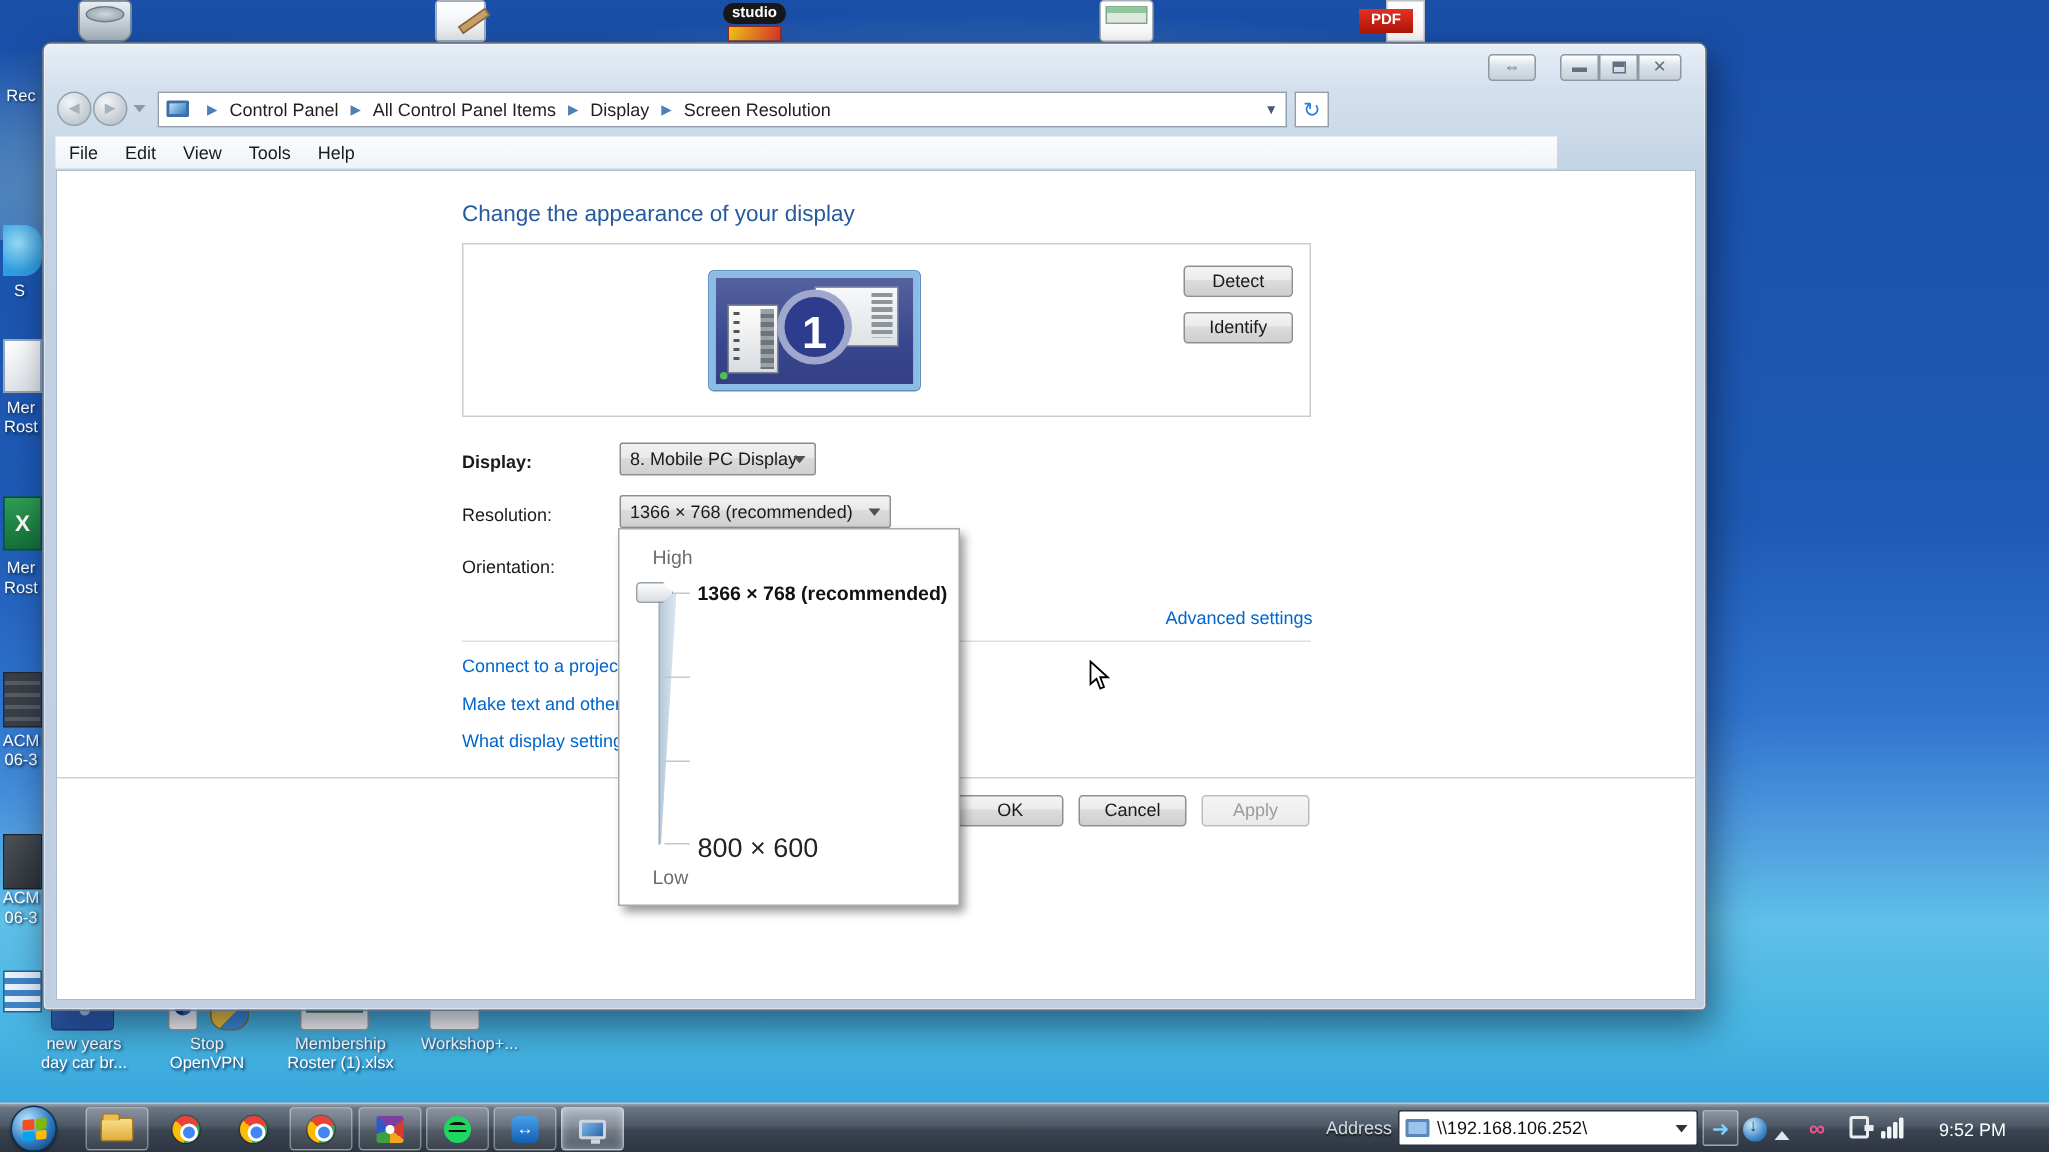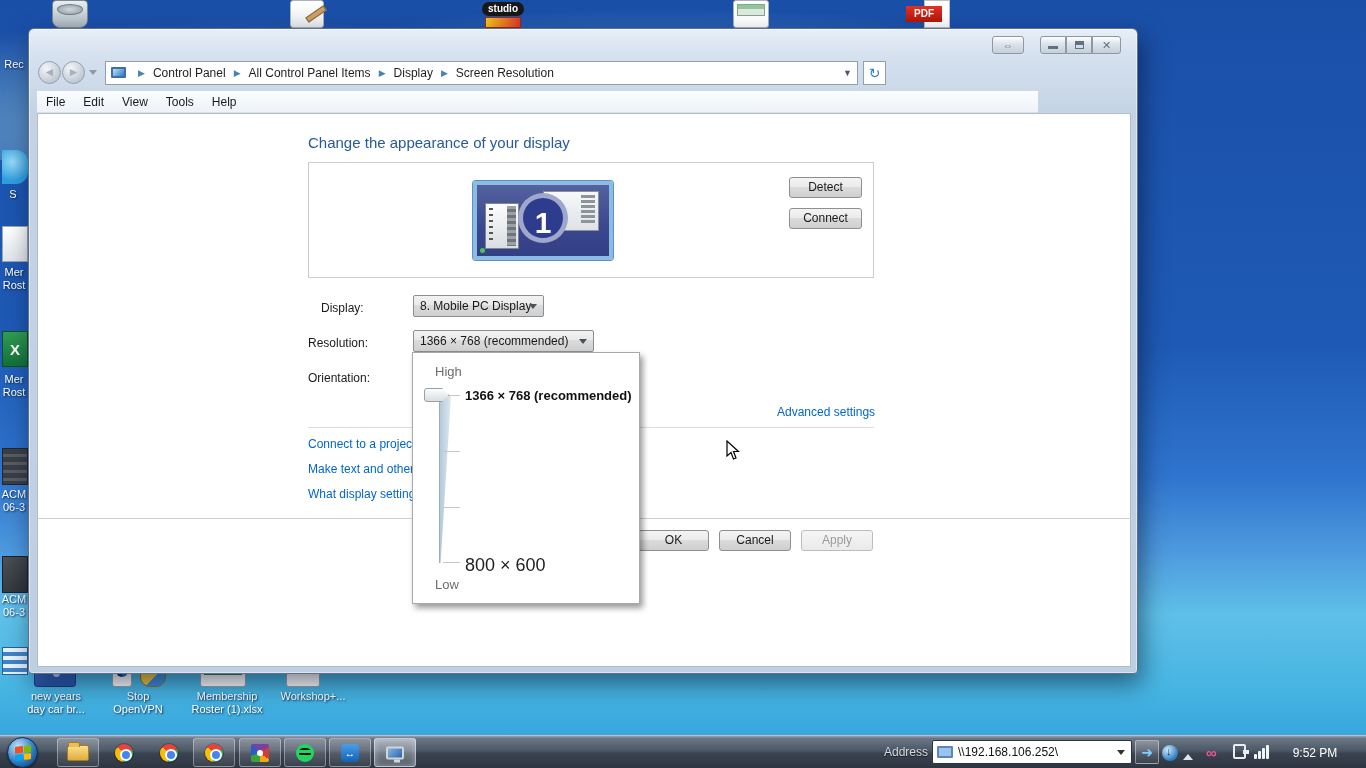--- a/index.html
+++ b/index.html
@@ -257,24 +257,24 @@
     <div class="abs heading">Change the appearance of your display</div>
 
     <div class="abs groupbox">
       <div class="mon abs" style="left:164px;top:18px;position:absolute;">
         <div class="w1"></div>
         <div class="w2"></div>
         <div class="ring">1</div>
         <div class="dot"></div>
       </div>
       <div class="btn abs" style="position:absolute;left:480px;top:14px;width:73px;">Detect</div>
-      <div class="btn abs" style="position:absolute;left:480px;top:45px;width:73px;">Connect</div>
-    </div>
-
-    <div class="abs flabel" style="left:283px;top:187px;">Display:</div>
+      <div class="btn abs" style="position:absolute;left:480px;top:45px;width:73px;">Identify</div>
+    </div>
+
+    <div class="abs flabel" style="left:270px;top:187px;font-weight:bold;">Display:</div>
     <div class="abs combo" style="left:375px;top:181px;width:131px;">
       <span>8. Mobile PC Display</span>
       <span class="arr"></span>
     </div>
 
     <div class="abs flabel" style="left:270px;top:222px;">Resolution:</div>
     <div class="abs combo" style="left:375px;top:216px;width:181px;">
       <span>1366 × 768 (recommended)</span>
       <span class="arr"></span>
     </div>

